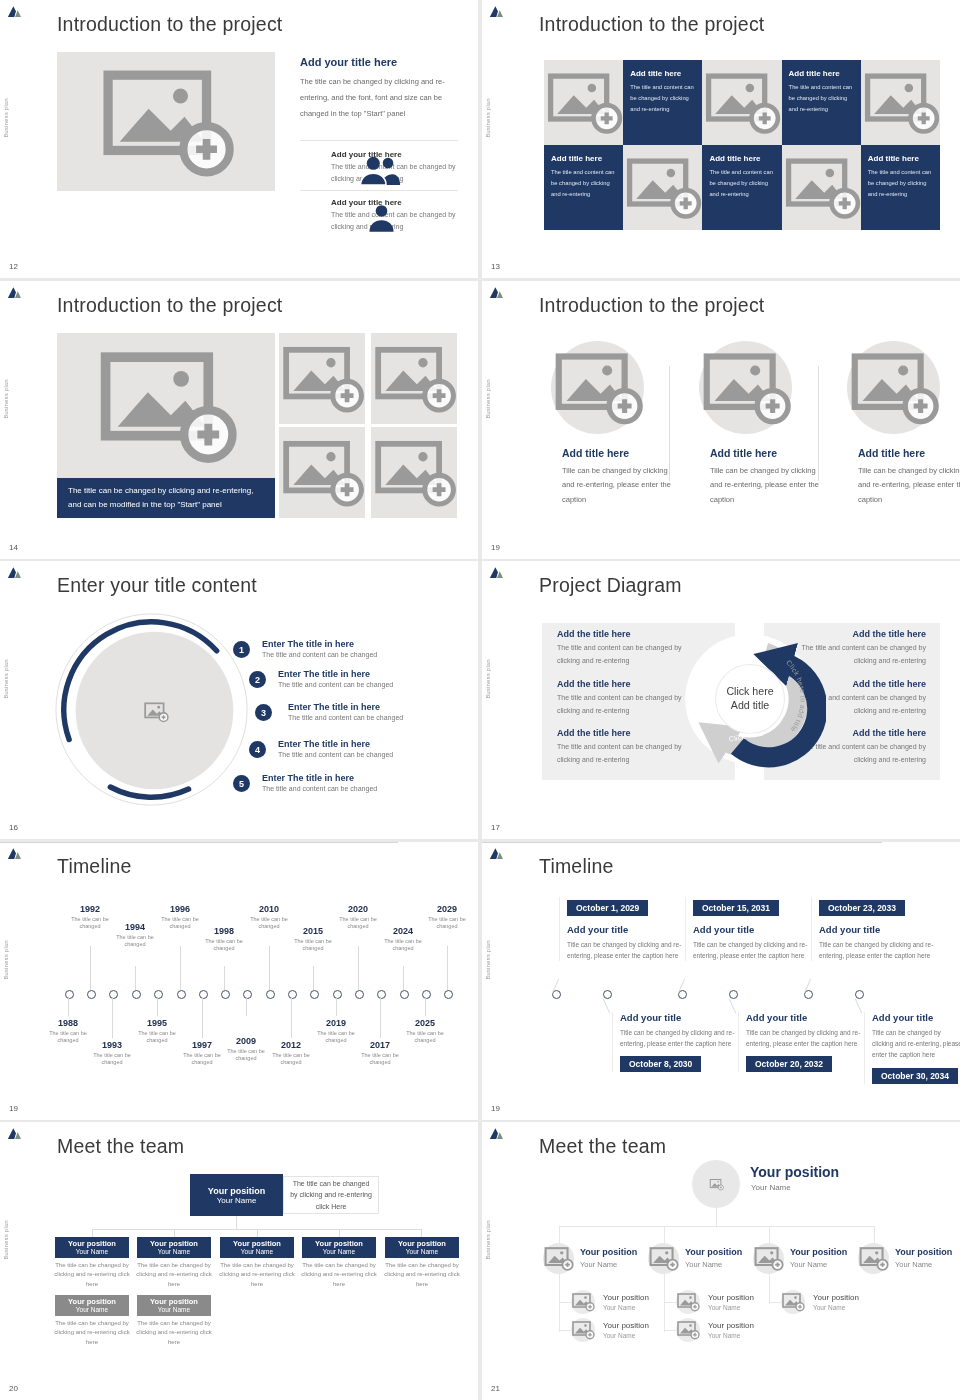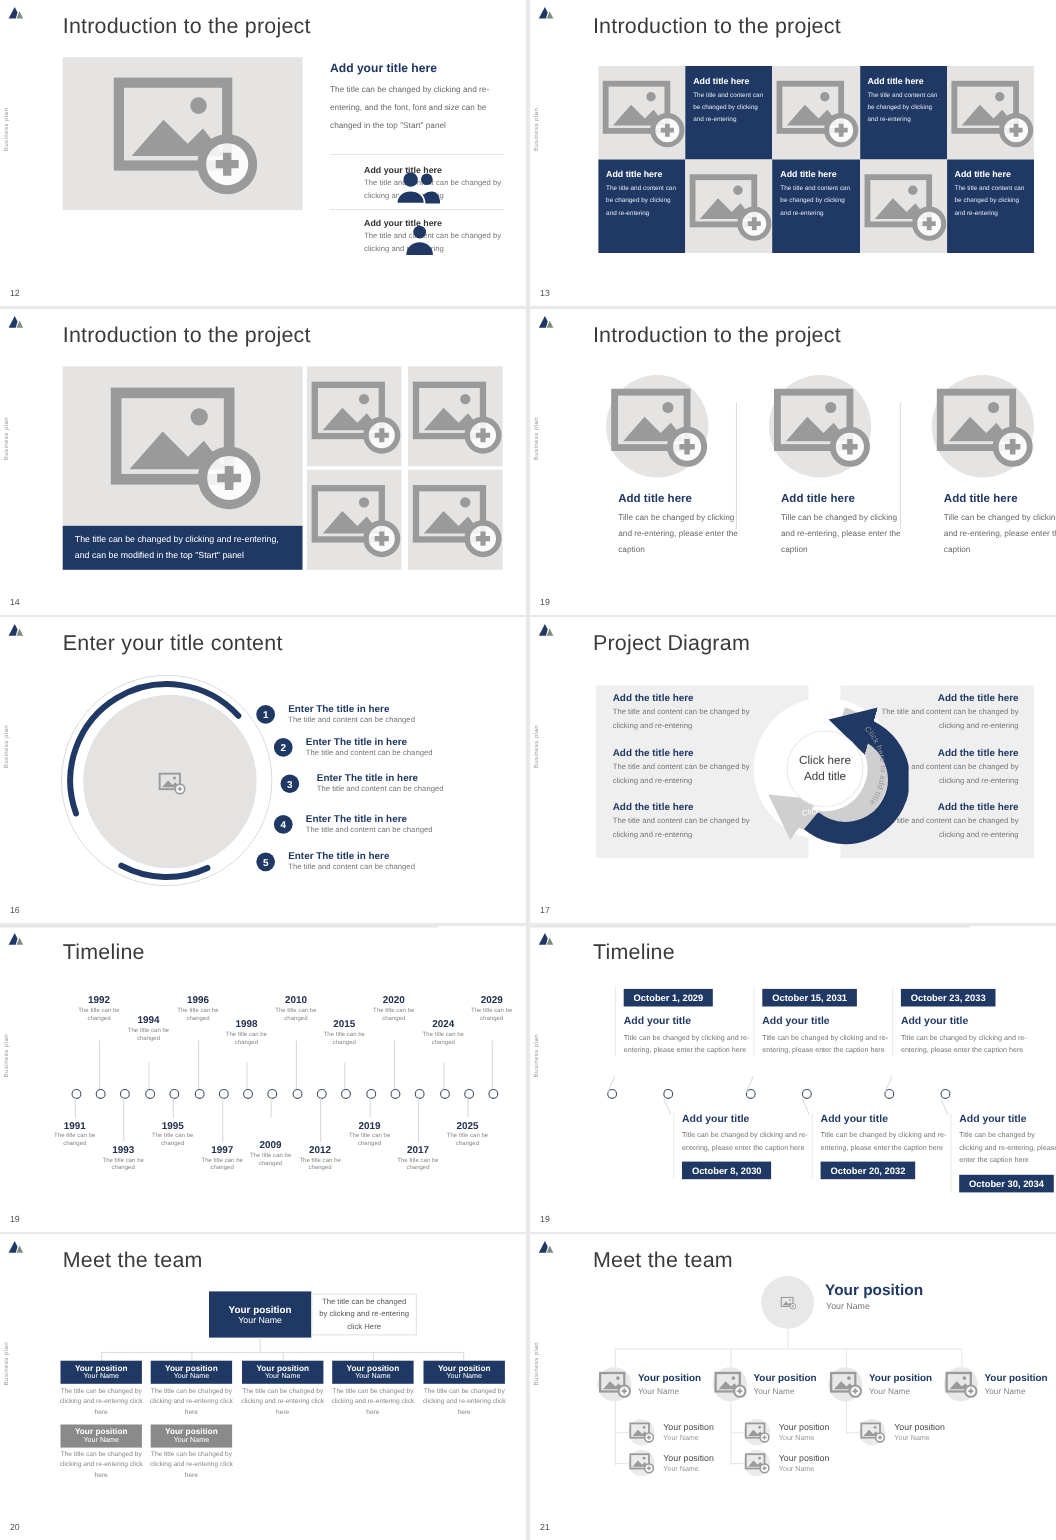--- a/index.html
+++ b/index.html
@@ -497,21 +497,21 @@
         <div class="tl-c">The title can be changed</div>
       </div>
     <div class="tl-stem" style="left:447px;top:104px;height:44px;"></div>
     <div class="tl-item" style="left:424px;top:62px;">
         <div class="tl-y">2029</div>
         <div class="tl-c">The title can be changed</div>
       </div>
 
     <div class="tl-stem" style="left:68px;top:156px;height:18px;"></div>
     <div class="tl-item" style="left:45px;top:176px;">
-        <div class="tl-y">1991</div>
+        <div class="tl-y">1988</div>
         <div class="tl-c">The title can be changed</div>
       </div>
     <div class="tl-stem" style="left:112px;top:156px;height:40px;"></div>
     <div class="tl-item" style="left:89px;top:198px;">
         <div class="tl-y">1993</div>
         <div class="tl-c">The title can be changed</div>
       </div>
     <div class="tl-stem" style="left:157px;top:156px;height:18px;"></div>
     <div class="tl-item" style="left:134px;top:176px;">
         <div class="tl-y">1995</div>

